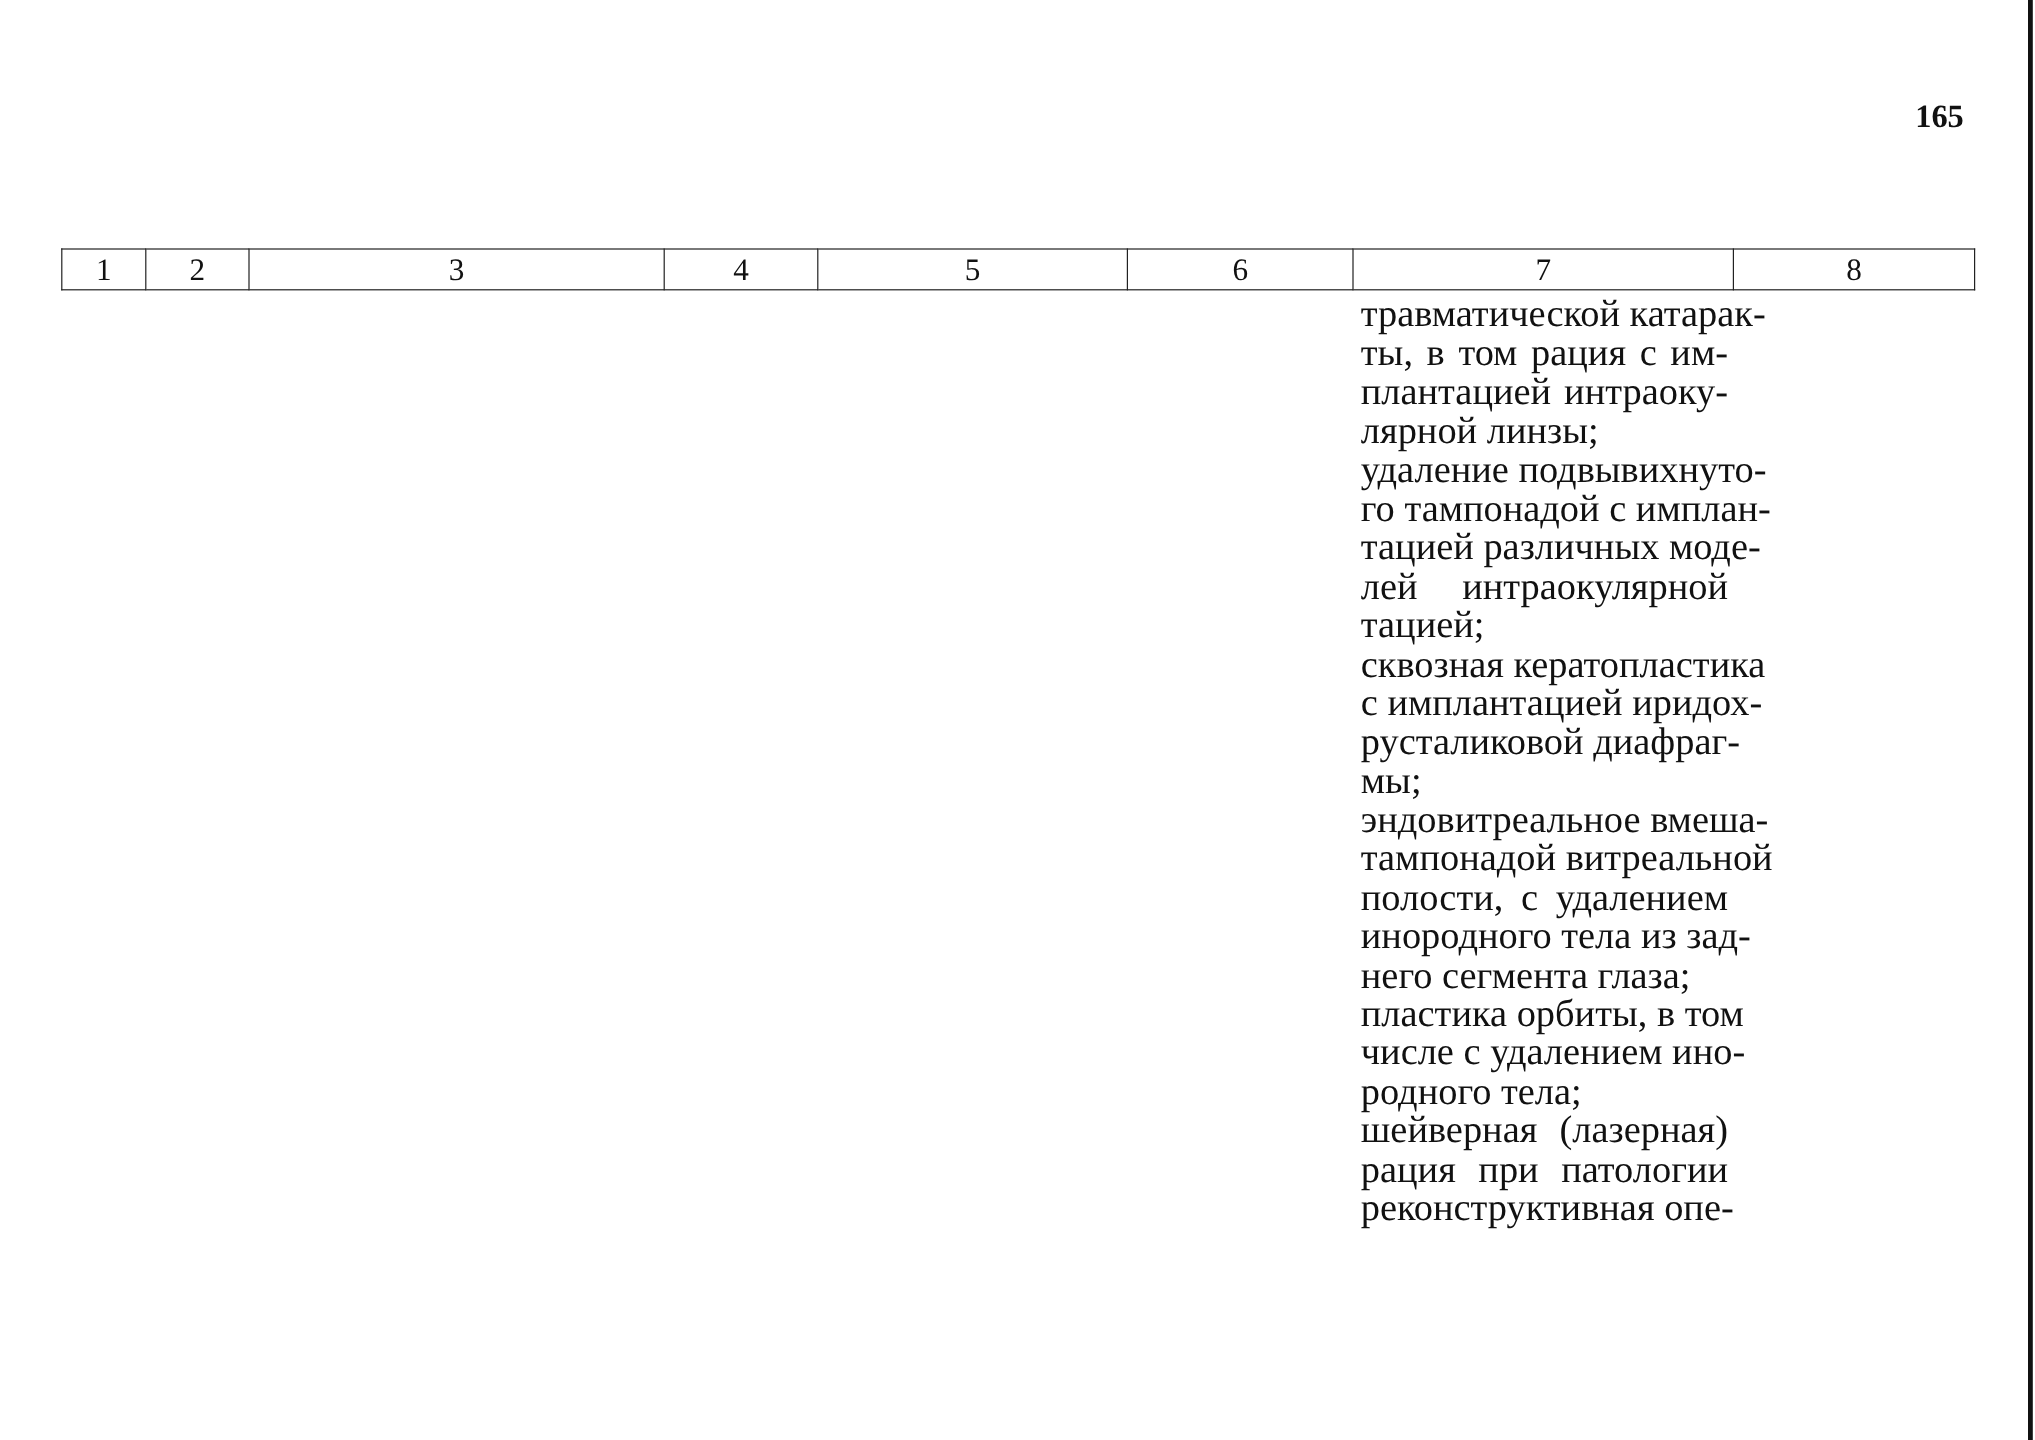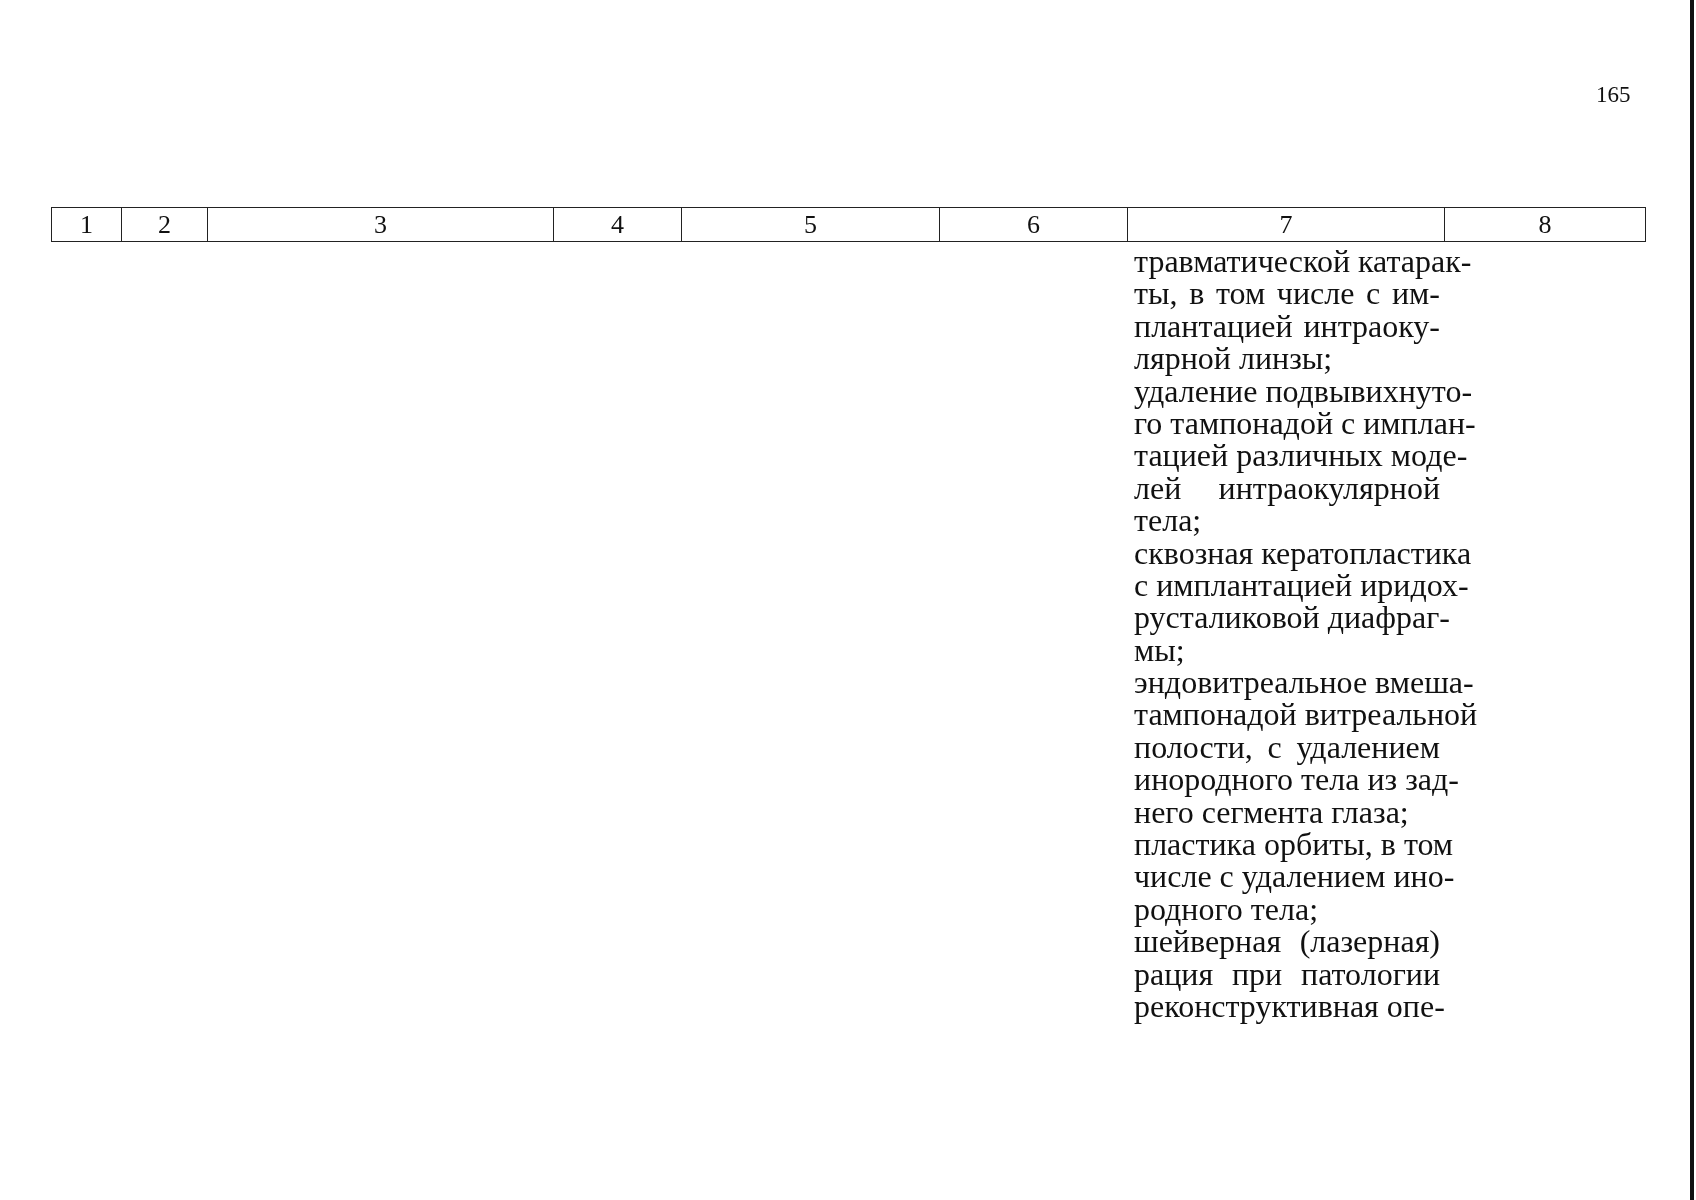--- a/index.html
+++ b/index.html
@@ -1,18 +1,18 @@
 <!DOCTYPE html>
 <html><head>
 <meta charset="utf-8">
 <style>
   html, body { margin:0; padding:0; }
   body { width:1696px; height:1200px; background:#ffffff; position:relative; overflow:hidden;
          font-family:"Liberation Serif", "DejaVu Serif", serif; color:#111; }
-  .page-number { position:absolute; left:1596px; top:82px; font-size:23px; }
+  .page-number { position:absolute; left:1596px; top:82px; font-size:27px;font-weight:bold; }
   .right-edge { position:absolute; left:1690px; top:0; width:4px; height:1200px; background:#111; }
   .header-table { position:absolute; left:51px; top:207px; border-collapse:collapse; table-layout:fixed; }
   .header-table td { border:1.5px solid #222; height:33px; padding:0; text-align:center;
                      font-size:26px; line-height:33px; }
   .col7-text { position:absolute; left:1134px; top:245px; width:306px; font-size:32px; line-height:32.4px; }
   .col7-text .line { display:block; text-align:justify; text-align-last:justify; white-space:nowrap; height:32.4px; }
   .col7-text .line.last { text-align-last:left; }
 </style>
 </head>
 <body>
@@ -40,28 +40,28 @@
     <td>5</td>
     <td>6</td>
     <td>7</td>
     <td>8</td>
   </tr>
 </tbody>
   </table>
 
 <div class="col7-text" id="col7">
     <span class="line">травматической катарак-</span>
-    <span class="line">ты, в том числе с им-</span>
+    <span class="line">ты, в том рация с им-</span>
     <span class="line">плантацией интраоку-</span>
     <span class="line last">лярной линзы;</span>
     <span class="line">удаление подвывихнуто-</span>
     <span class="line">го тампонадой с имплан-</span>
     <span class="line">тацией различных моде-</span>
     <span class="line">лей интраокулярной</span>
-    <span class="line last">тела;</span>
+    <span class="line last">тацией;</span>
     <span class="line">сквозная кератопластика</span>
     <span class="line">с имплантацией иридох-</span>
     <span class="line">русталиковой диафраг-</span>
     <span class="line last">мы;</span>
     <span class="line">эндовитреальное вмеша-</span>
     <span class="line">тампонадой витреальной</span>
     <span class="line">полости, с удалением</span>
     <span class="line">инородного тела из зад-</span>
     <span class="line last">него сегмента глаза;</span>
     <span class="line">пластика орбиты, в том</span>

